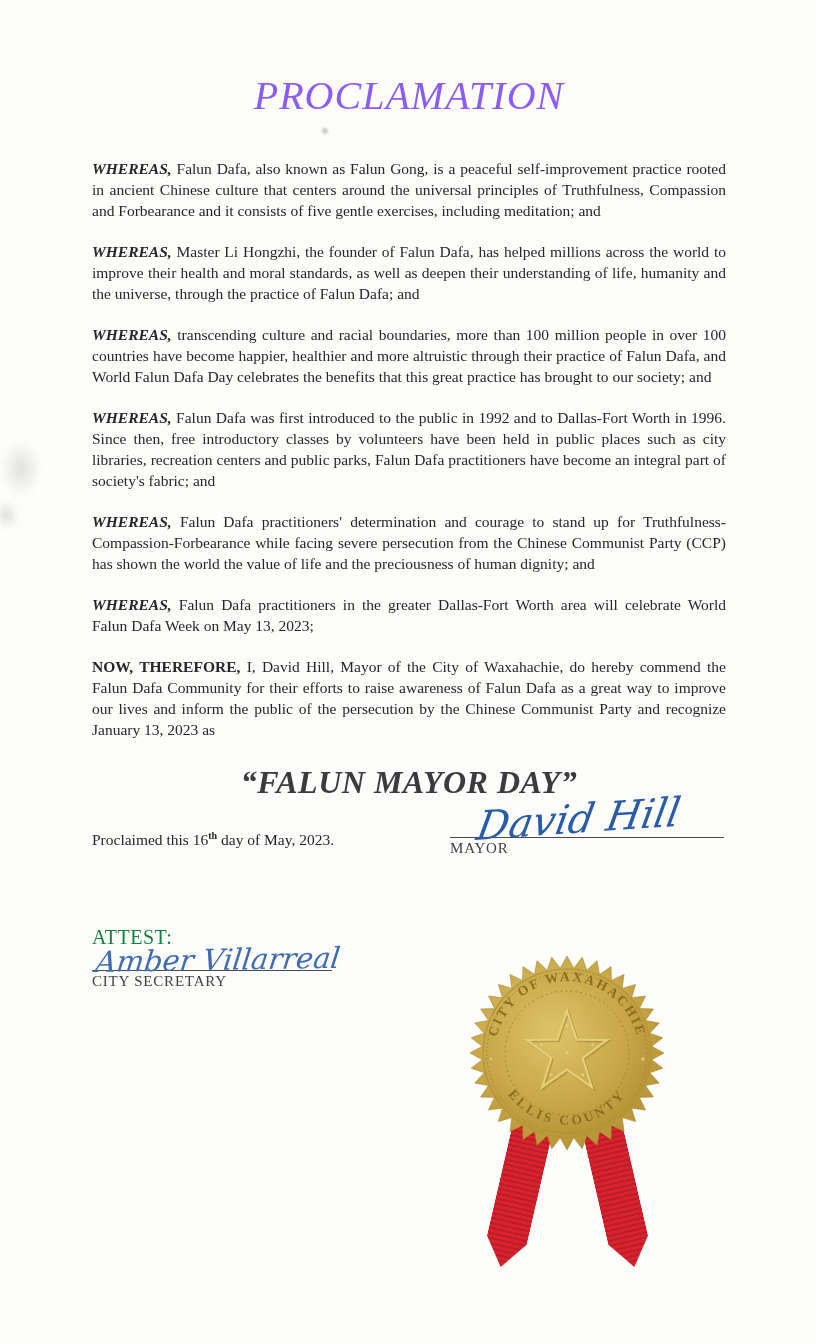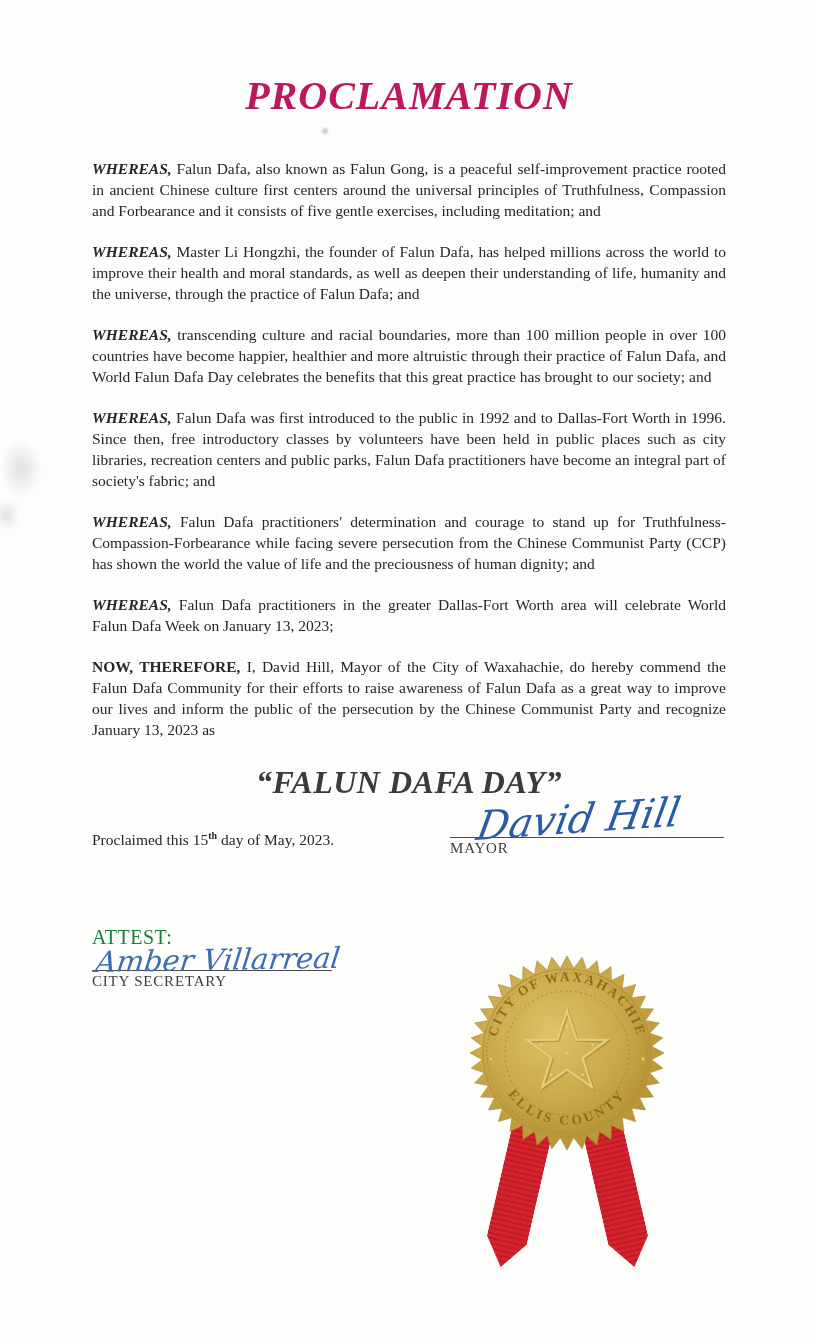--- a/index.html
+++ b/index.html
@@ -13,24 +13,24 @@
     color:#242424;
     overflow:hidden;
   }
   .content {
     position:absolute; left:92px; top:0; width:634px;
   }
   .doc-title {
     margin-top:74px;
     text-align:center;
     font-size:40px;
-    font-weight:bold;
+    font-weight:normal;
     font-style:italic;
     letter-spacing:1px;
-    color:#be185d;
+    color:#8b5cf6;
     line-height:1.1;
     margin-bottom:40px;
   }
   .body-para {
     font-size:15.5px;
     line-height:21px;
     text-align:justify;
     margin-bottom:20px;
     color:#262626;
   }
@@ -105,37 +105,37 @@
 <body>
 
 <div class="page">
   <div class="scan-smudge smudge-a"></div>
   <div class="scan-smudge smudge-b"></div>
   <div class="scan-smudge smudge-c"></div>
 
   <div class="content">
     <div class="doc-title">PROCLAMATION</div>
 
-    <p class="body-para"><span class="lead italic">WHEREAS,</span><span> Falun Dafa, also known as Falun Gong, is a peaceful self-improvement practice rooted in ancient Chinese culture first centers around the universal principles of Truthfulness, Compassion and Forbearance and it consists of five gentle exercises, including meditation; and</span></p>
+    <p class="body-para"><span class="lead italic">WHEREAS,</span><span> Falun Dafa, also known as Falun Gong, is a peaceful self-improvement practice rooted in ancient Chinese culture that centers around the universal principles of Truthfulness, Compassion and Forbearance and it consists of five gentle exercises, including meditation; and</span></p>
 
     <p class="body-para"><span class="lead italic">WHEREAS,</span><span> Master Li Hongzhi, the founder of Falun Dafa, has helped millions across the world to improve their health and moral standards, as well as deepen their understanding of life, humanity and the universe, through the practice of Falun Dafa; and</span></p>
 
     <p class="body-para"><span class="lead italic">WHEREAS,</span><span> transcending culture and racial boundaries, more than 100 million people in over 100 countries have become happier, healthier and more altruistic through their practice of Falun Dafa, and World Falun Dafa Day celebrates the benefits that this great practice has brought to our society; and</span></p>
 
     <p class="body-para"><span class="lead italic">WHEREAS,</span><span> Falun Dafa was first introduced to the public in 1992 and to Dallas-Fort Worth in 1996. Since then, free introductory classes by volunteers have been held in public places such as city libraries, recreation centers and public parks, Falun Dafa practitioners have become an integral part of society's fabric; and</span></p>
 
     <p class="body-para"><span class="lead italic">WHEREAS,</span><span> Falun Dafa practitioners' determination and courage to stand up for Truthfulness-Compassion-Forbearance while facing severe persecution from the Chinese Communist Party (CCP) has shown the world the value of life and the preciousness of human dignity; and</span></p>
 
-    <p class="body-para"><span class="lead italic">WHEREAS,</span><span> Falun Dafa practitioners in the greater Dallas-Fort Worth area will celebrate World Falun Dafa Week on January 13, 2023;</span></p>
+    <p class="body-para"><span class="lead italic">WHEREAS,</span><span> Falun Dafa practitioners in the greater Dallas-Fort Worth area will celebrate World Falun Dafa Week on May 13, 2023;</span></p>
 
     <p class="body-para"><span class="lead">NOW, THEREFORE,</span><span> I, David Hill, Mayor of the City of Waxahachie, do hereby commend the Falun Dafa Community for their efforts to raise awareness of Falun Dafa as a great way to improve our lives and inform the public of the persecution by the Chinese Communist Party and recognize January 13, 2023 as</span></p>
 
-    <div class="day-heading">“FALUN DAFA DAY”</div>
+    <div class="day-heading">“FALUN MAYOR DAY”</div>
 
-    <p class="proclaimed-line"><span>Proclaimed this 15</span><sup>th</sup><span> day of May, 2023.</span></p>
+    <p class="proclaimed-line"><span>Proclaimed this 16</span><sup>th</sup><span> day of May, 2023.</span></p>
   </div>
 
   <div class="mayor-block">
     <div class="sig-script mayor-script">David Hill</div>
     <div class="sig-line"></div>
     <div class="sig-title">MAYOR</div>
   </div>
 
   <div class="attest-label">ATTEST:</div>
 

